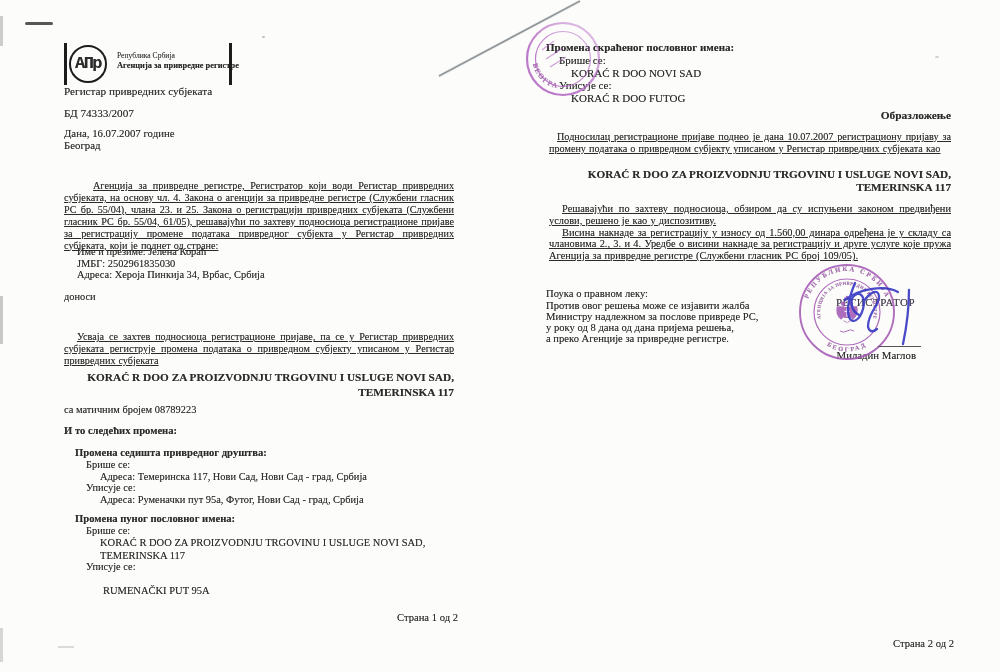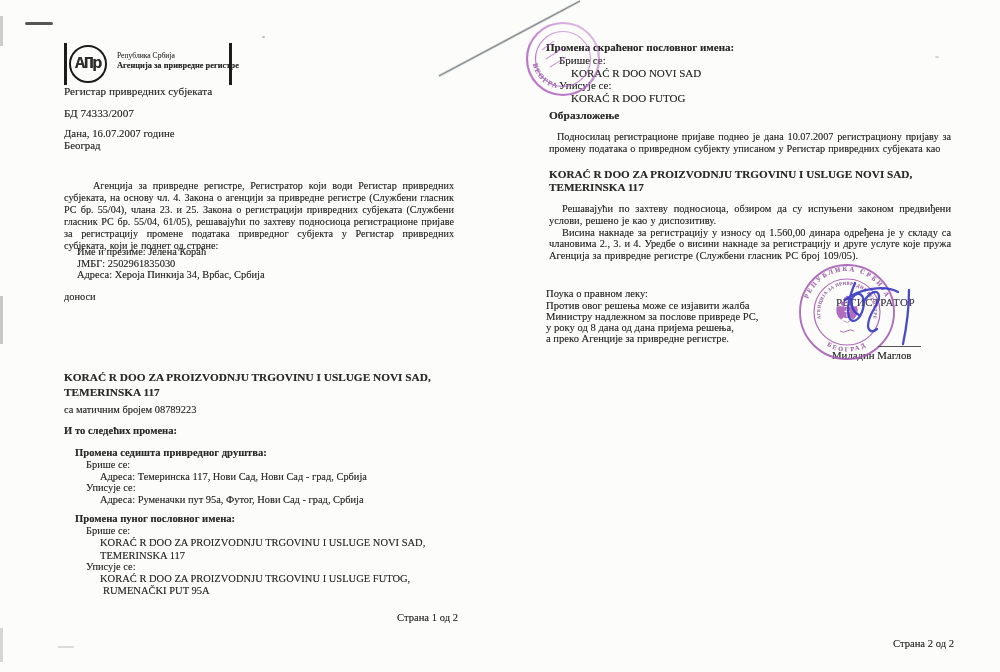--- a/index.html
+++ b/index.html
@@ -5,24 +5,24 @@
   *{box-sizing:border-box}
   html,body{margin:0;padding:0;background:#e9e9e6;}
   #canvas{
     position:relative;width:1000px;height:672px;overflow:hidden;
     background:#fcfcfa;
     font-family:"Liberation Serif","DejaVu Serif",serif;
     color:#2b2b2b;
     text-shadow:0 0 .4px rgba(45,45,45,.5);
   }
   .t{position:absolute;white-space:nowrap;line-height:1.1;}
-  .p{position:absolute;text-align:justify;}
+  .p{position:absolute;text-align:justify;text-decoration:underline;}
   .p p{margin:0;text-indent:13px;}
   .b{font-weight:700;}
-  .c{text-align:left;}
+  .c{text-align:right;}
   .bar{position:absolute;width:2.5px;background:#1c1c1c;}
   .logo-circle{
     position:absolute;left:69px;top:45px;width:38px;height:38px;border:2.4px solid #1c1c1c;
     border-radius:50%;display:flex;align-items:center;justify-content:center;
     font-weight:700;font-size:17px;letter-spacing:-1.5px;padding-bottom:2px;font-family:Liberation Mono, monospace;
   }
   .artifact{position:absolute;}
   svg.overlay{position:absolute;left:0;top:0;pointer-events:none;}
 </style>
 </head>
@@ -51,39 +51,39 @@
 
   <div class="p" style="left:64px;top:180px;width:390px;font-size:10.2px;line-height:11.9px;text-indent:29px;word-spacing:.5px">Агенција за привредне регистре, Регистратор који води Регистар привредних субјеката, на основу чл. 4. Закона о агенцији за привредне регистре (Службени гласник РС бр. 55/04), члана 23. и 25. Закона о регистрацији привредних субјеката (Службени гласник РС бр. 55/04, 61/05), решавајући по захтеву подносиоца регистрационе пријаве за регистрацију промене података привредног субјекта у Регистар привредних субјеката, који је поднет од стране:</div>
 
   <div class="t" style="left:77px;top:246px;font-size:10.4px">Име и презиме: Јелена Кораћ</div>
   <div class="t" style="left:77px;top:257.5px;font-size:10.4px">ЈМБГ: 2502961835030</div>
   <div class="t" style="left:77px;top:269px;font-size:10.4px">Адреса: Хероја Пинкија 34, Врбас, Србија</div>
 
   <div class="t" style="left:64px;top:291px;font-size:10.4px">доноси</div>
 
 
+  <div class="p" style="left:64px;top:331px;width:390px;font-size:10.2px;line-height:12px;text-indent:13px;word-spacing:.4px">Усваја се захтев подносиоца регистрационе пријаве, па се у Регистар привредних субјеката региструје промена података о привредном субјекту уписаном у Регистар привредних субјеката</div>
 
   <div class="t b c" style="left:64px;top:371px;width:390px;font-size:11.3px">KORAĆ R DOO ZA PROIZVODNJU TRGOVINU I USLUGE NOVI SAD,</div>
   <div class="t b c" style="left:64px;top:386px;width:390px;font-size:11.3px">TEMERINSKA 117</div>
 
   <div class="t" style="left:64px;top:404px;font-size:10.4px">са матичним бројем 08789223</div>
   <div class="t b" style="left:64px;top:425px;font-size:10.6px">И то следећих промена:</div>
 
   <div class="t b" style="left:75px;top:447px;font-size:10.6px">Промена седишта привредног друштва:</div>
   <div class="t" style="left:86px;top:459px;font-size:10.4px">Брише се:</div>
   <div class="t" style="left:100px;top:470.5px;font-size:10.4px">Адреса: Темеринска 117, Нови Сад, Нови Сад - град, Србија</div>
   <div class="t" style="left:86px;top:482px;font-size:10.4px">Уписује се:</div>
   <div class="t" style="left:100px;top:493.5px;font-size:10.4px">Адреса: Руменачки пут 95а, Футог, Нови Сад - град, Србија</div>
 
   <div class="t b" style="left:75px;top:513px;font-size:10.6px">Промена пуног пословног имена:</div>
   <div class="t" style="left:86px;top:525px;font-size:10.4px">Брише се:</div>
   <div class="t" style="left:100px;top:537px;font-size:10.5px">KORAĆ R DOO ZA PROIZVODNJU TRGOVINU I USLUGE NOVI SAD,</div>
   <div class="t" style="left:100px;top:549.5px;font-size:10.5px">TEMERINSKA 117</div>
   <div class="t" style="left:86px;top:561px;font-size:10.4px">Уписује се:</div>
-  <div class="t" style="left:100px;top:573px;font-size:10.5px">KORAĆ R DOO ZA PROIZVODNJU TRGOVINU I USLUGE FUTOG,</div>
   <div class="t" style="left:103px;top:585px;font-size:10.5px">RUMENAČKI PUT 95A</div>
 
   <div class="t" style="left:397px;top:612px;font-size:10.6px">Страна 1 од 2</div>
 
   <div class="t b" style="left:546px;top:41px;font-size:11px">Промена скраћеног пословног имена:</div>
   <div class="t" style="left:559px;top:54px;font-size:11px">Брише се:</div>
   <div class="t" style="left:571px;top:66.5px;font-size:11px">KORAĆ R DOO NOVI SAD</div>
   <div class="t" style="left:559px;top:79px;font-size:11px">Уписује се:</div>
   <div class="t" style="left:571px;top:91.5px;font-size:11px">KORAĆ R DOO FUTOG</div>
 

